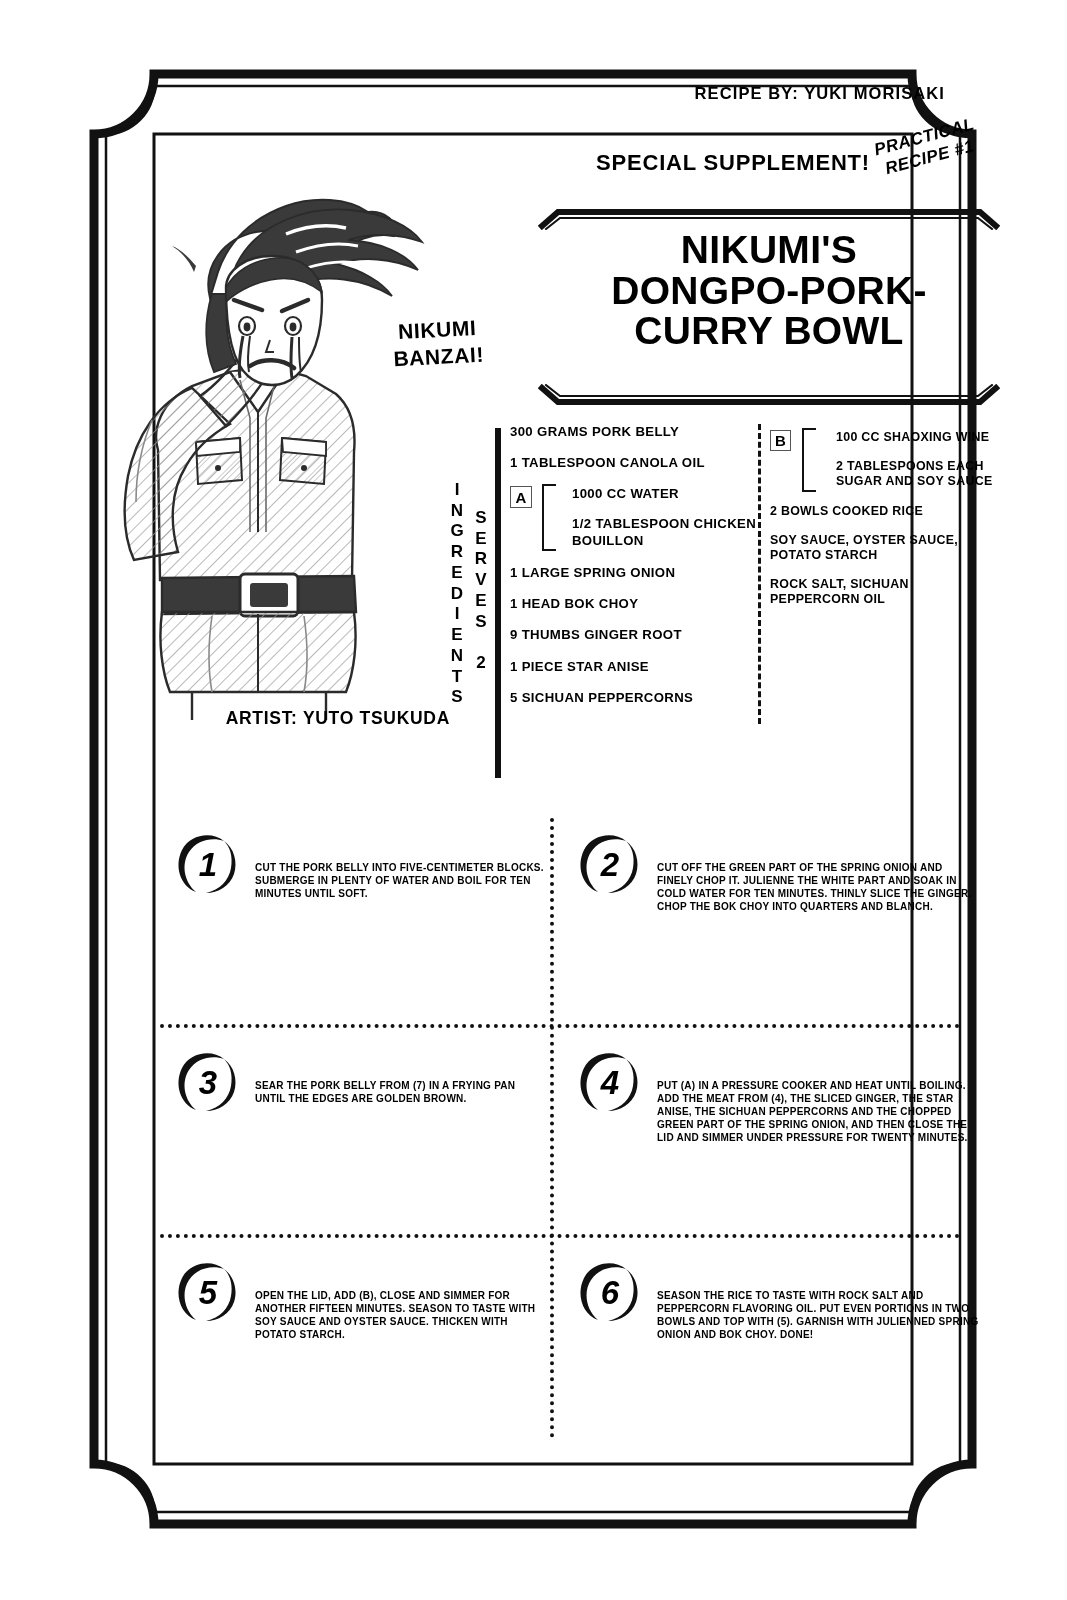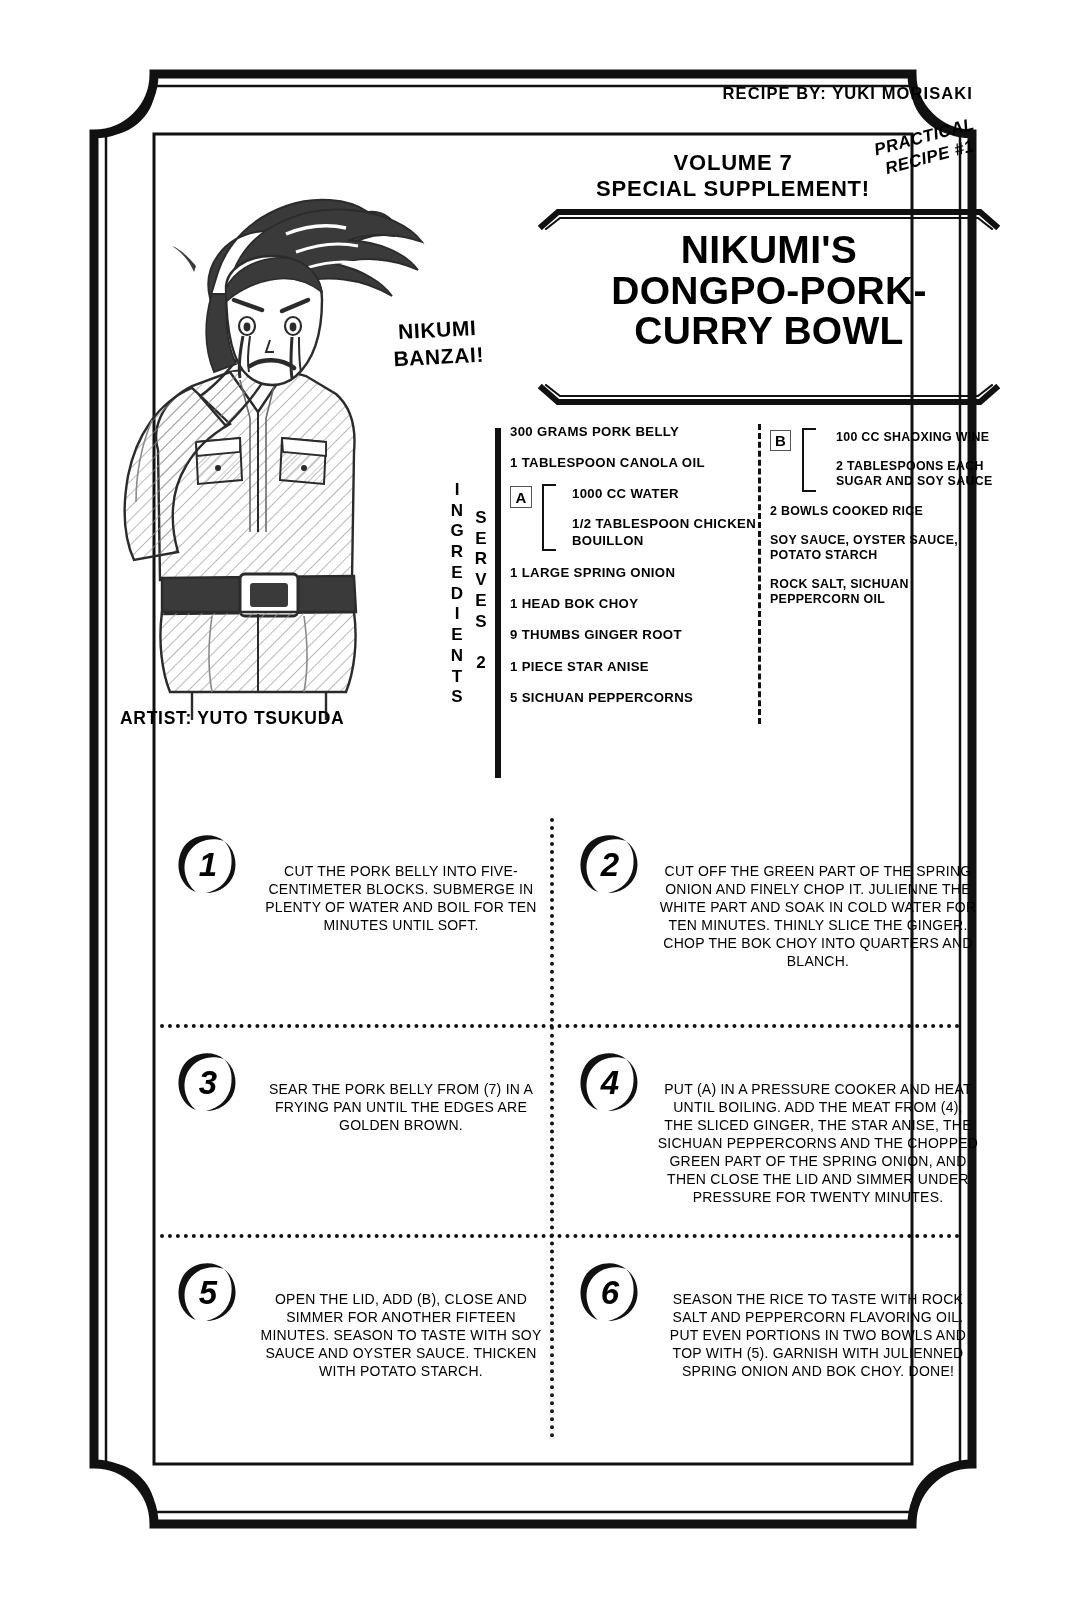--- a/index.html
+++ b/index.html
@@ -27,21 +27,20 @@
 
   
   #recipe-credit {
     position: absolute;
     left: 0; top: 84px;
     width: 945px;
     text-align: right;
     font-size: 16.5px;
     font-weight: 700;
     letter-spacing: 1.1px;
-    padding-left: 28px;
   }
 
   
   #volume-block {
     position: absolute;
     left: 548px; top: 150px;
     width: 370px;
     text-align: center;
     font-size: 22px;
     font-weight: 700;
@@ -102,21 +101,21 @@
     line-height: 1.3;
     letter-spacing: 0.6px;
     text-align: center;
     transform: rotate(-3deg);
   }
   #nikumi-banzai span { display: block; }
   #artist-credit {
     position: absolute;
     left: 120px; top: 708px;
     width: 330px;
-    text-align: left;
+    text-align: right;
     font-size: 17.5px;
     font-weight: 700;
     letter-spacing: 0.7px;
   }
 
   
   #ingredients-section {
     position: absolute;
     left: 448px; top: 424px;
     width: 560px; height: 360px;
@@ -234,25 +233,24 @@
     display: flex; align-items: center; justify-content: center;
     font-size: 33px; font-weight: 700;
     font-style: italic;
     padding-left: 2px; padding-top: 3px;
     box-sizing: border-box;
   }
   .step-text {
     position: absolute;
     left: 95px; top: 42px;
     width: 292px;
-    font-size: 14px;
-    font-weight: 400;
+    font-size: 10px;
+    font-weight: 700;
     line-height: 1.29;
     letter-spacing: 0.25px;
-    text-align: center;
   }
   #step-1 { left: 0; top: 14px; }
   #step-2 { left: 402px; top: 14px; }
   #step-3 { left: 0; top: 232px; }
   #step-4 { left: 402px; top: 232px; }
   #step-5 { left: 0; top: 442px; }
   #step-6 { left: 402px; top: 442px; }
 
   #step-2 .step-text, #step-4 .step-text, #step-6 .step-text { width: 322px; }
 </style>
@@ -280,21 +278,20 @@
              L 86 1474
              A 48 48 0 0 0 38 1426
              L 38 96
              A 48 48 0 0 0 86 48 Z" stroke="#111" stroke-width="2.5" fill="none" stroke-linejoin="miter"></path>
   </svg>
 </div>
 
 <div id="recipe-credit">RECIPE BY: YUKI MORISAKI</div>
 
 <div id="volume-block">
-  <div>VOLUME 7</div>
   <div>SPECIAL SUPPLEMENT!</div>
 </div>
 
 <div id="practical-badge">
   <span>PRACTICAL</span>
   <span>RECIPE #1</span>
 </div>
 
 <div id="title-banner">
   <div class="banner-rule" id="banner-rule-top">

